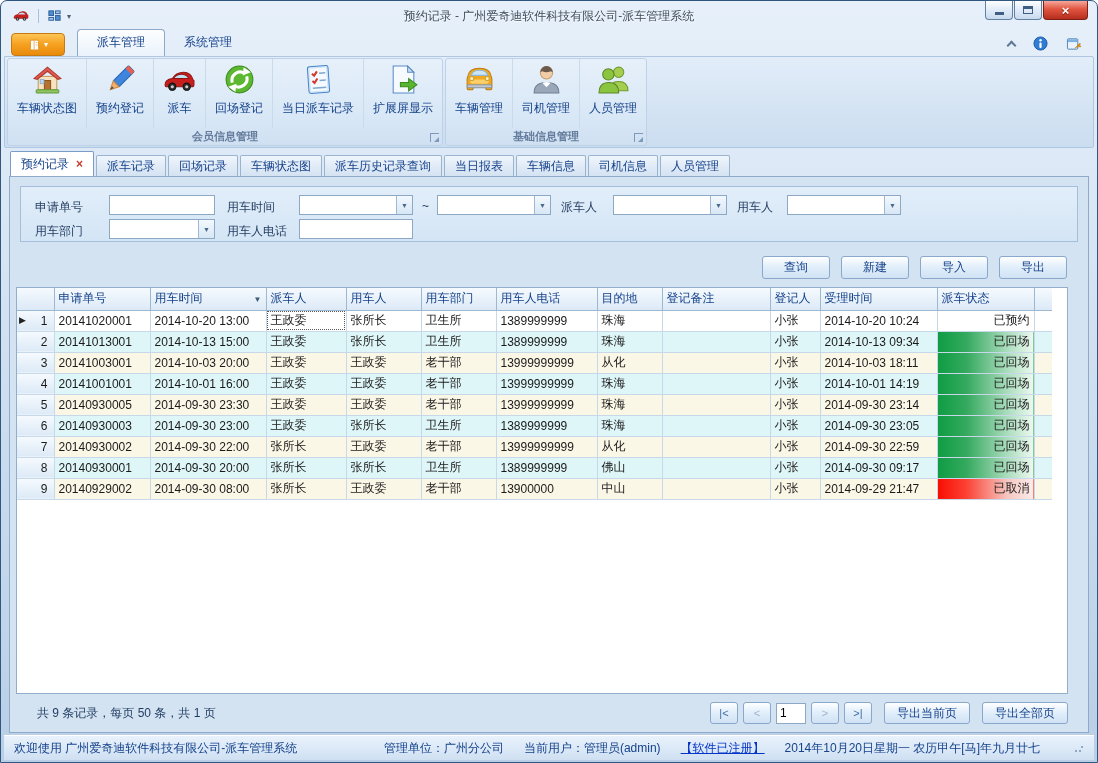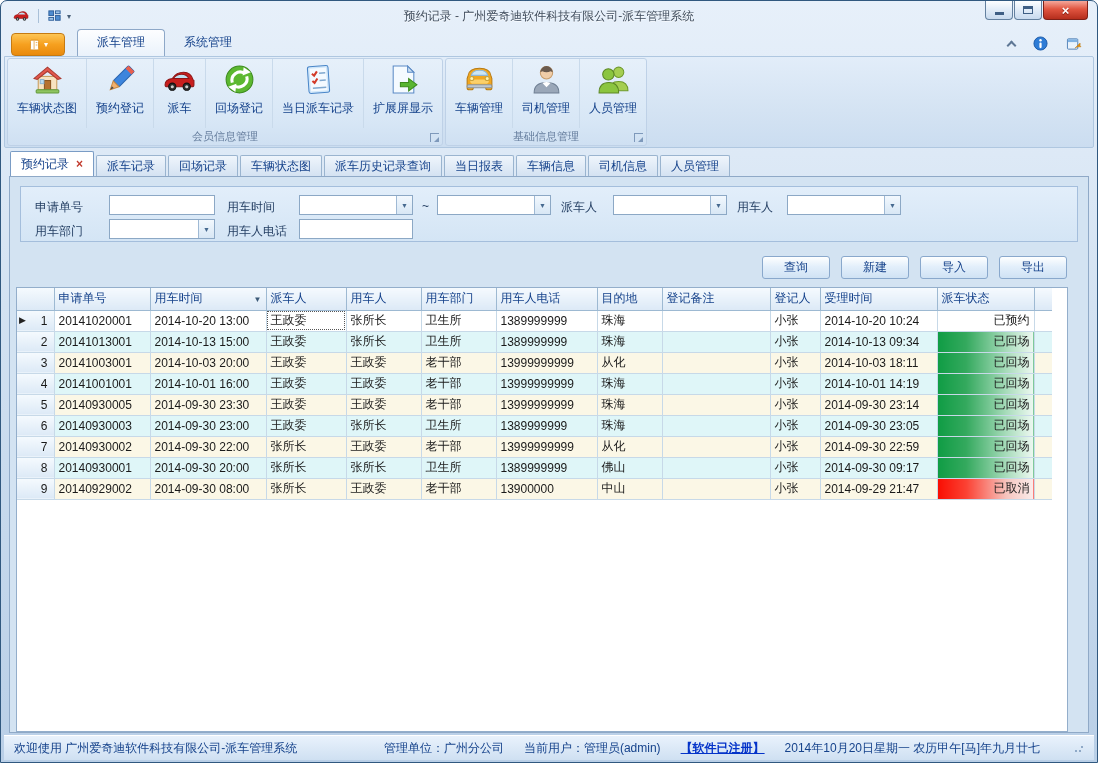--- a/index.html
+++ b/index.html
@@ -35,21 +35,21 @@
   .ribbon-body{height:92px;flex:none;background:linear-gradient(#E2EDF9,#D4E3F3 60%,#CBDDF0);
     border:1px solid #AFC7E0;border-radius:0 2px 2px 2px;display:flex;align-items:stretch;padding:1px 2px;gap:2px;}
   .rgroup{border:1px solid #BED1E7;border-radius:3px;background:linear-gradient(#E6F0FA,#D8E7F6 70%,#CFE0F2);
     display:flex;flex-direction:column;position:relative;flex:none;}
   .rgroup-btns{display:flex;flex:1;}
   .rbtn{display:flex;flex-direction:column;align-items:center;justify-content:flex-start;padding:4px 9px 0;
     border-right:1px solid #C9DAEB;}
   .rbtn:last-child{border-right:none;}
   .rbtn svg{width:33px;height:33px;flex:none;}
   .rbtn-label{font-size:12px;color:#15428B;margin-top:4px;white-space:nowrap;}
-  .rgroup-label{height:17px;text-align:center;font-size:11px;color:#647C9C;position:relative;line-height:16px;}
+  .rgroup-label{height:17px;text-align:center;font-size:11px;color:#647C9C;position:relative;line-height:16px;font-weight:bold;}
   .launcher{position:absolute;right:3px;bottom:3px;width:9px;height:9px;border-left:1px solid #7E99BB;border-top:1px solid #7E99BB;}
   .launcher::after{content:"";position:absolute;right:0px;bottom:0px;width:0;height:0;
     border-left:5px solid transparent;border-bottom:5px solid #7E99BB;}
   
   .doctabs{height:26px;flex:none;display:flex;align-items:flex-end;padding-left:6px;gap:2px;margin-top:2px;}
   .dtab{height:21px;padding:0 10px;font-size:12px;color:#15428B;display:flex;align-items:center;
     background:linear-gradient(#EFF5FC,#D4E2F2);border:1px solid #9AB4CF;border-bottom:none;border-radius:2px 2px 0 0;}
   .dtab.active{height:25px;background:#fff;border:1px solid #7A9CC5;border-bottom:none;z-index:2;position:relative;}
   .dtab-close{color:#C23B2E;font-weight:bold;margin-left:7px;font-size:12px;line-height:10px;}
   
@@ -94,21 +94,21 @@
   .summary{font-size:12px;color:#1F3A5F;}
   .pager{margin-left:auto;display:flex;align-items:center;gap:5px;}
   .pbtn{width:28px;height:22px;font-size:11px;color:#3F6FA8;}
   .pbtn.dim{color:#9FB4CC;}
   .page-input{width:30px;height:21px;border:1px solid #8CA8C5;font-size:12px;padding:0 3px;}
   .exp{padding:0 12px;height:22px;margin-left:7px;}
   
   .statusbar{height:25px;flex:none;margin-top:2px;background:linear-gradient(#E9F2FC,#CFE0F2);
     border-top:1px solid #FFFFFF;display:flex;align-items:center;padding:0 10px;font-size:12px;color:#15428B;}
   .sb-right{margin-left:auto;display:flex;align-items:center;gap:20px;}
-  .sb-link{color:#0433C9;text-decoration:underline;font-weight:bold;}
+  .sb-link{color:#0433C9;text-decoration:underline;font-weight:normal;}
   .grip{width:10px;height:10px;margin-left:14px;background:
     radial-gradient(circle at 2px 8px,#8FA9C7 1px,transparent 1.4px),
     radial-gradient(circle at 6px 8px,#8FA9C7 1px,transparent 1.4px),
     radial-gradient(circle at 8px 4px,#8FA9C7 1px,transparent 1.4px) #0000;}
   svg{display:block;}
 </style>
 </head>
 <body>
 
 <div class="window">
@@ -535,20 +535,32 @@
               <td class=""></td>
               <td class="">小张</td>
               <td class="">2014-09-29 21:47</td>
               <td class="st st-cancelled">已取消</td>
               <td class="filler-td"></td>
             </tr>
           </tbody>
         </table>
     </div>
 
+    <div class="footer-row">
+      <span class="summary">共 9 条记录，每页 50 条，共 1 页</span>
+      <div class="pager">
+        <button class="btn pbtn">|&lt;</button>
+        <button class="btn pbtn dim">&lt;</button>
+        <input class="page-input" value="1" style="">
+        <button class="btn pbtn dim">&gt;</button>
+        <button class="btn pbtn">&gt;|</button>
+        <button class="btn exp">导出当前页</button>
+        <button class="btn exp">导出全部页</button>
+      </div>
+    </div>
   </div>
 
   <div class="statusbar">
     <span>欢迎使用 广州爱奇迪软件科技有限公司-派车管理系统</span>
     <div class="sb-right">
       <span>管理单位：广州分公司</span>
       <span>当前用户：管理员(admin)</span>
       <span class="sb-link">【软件已注册】</span>
       <span>2014年10月20日星期一 农历甲午[马]年九月廿七</span>
       <span class="grip"></span>

